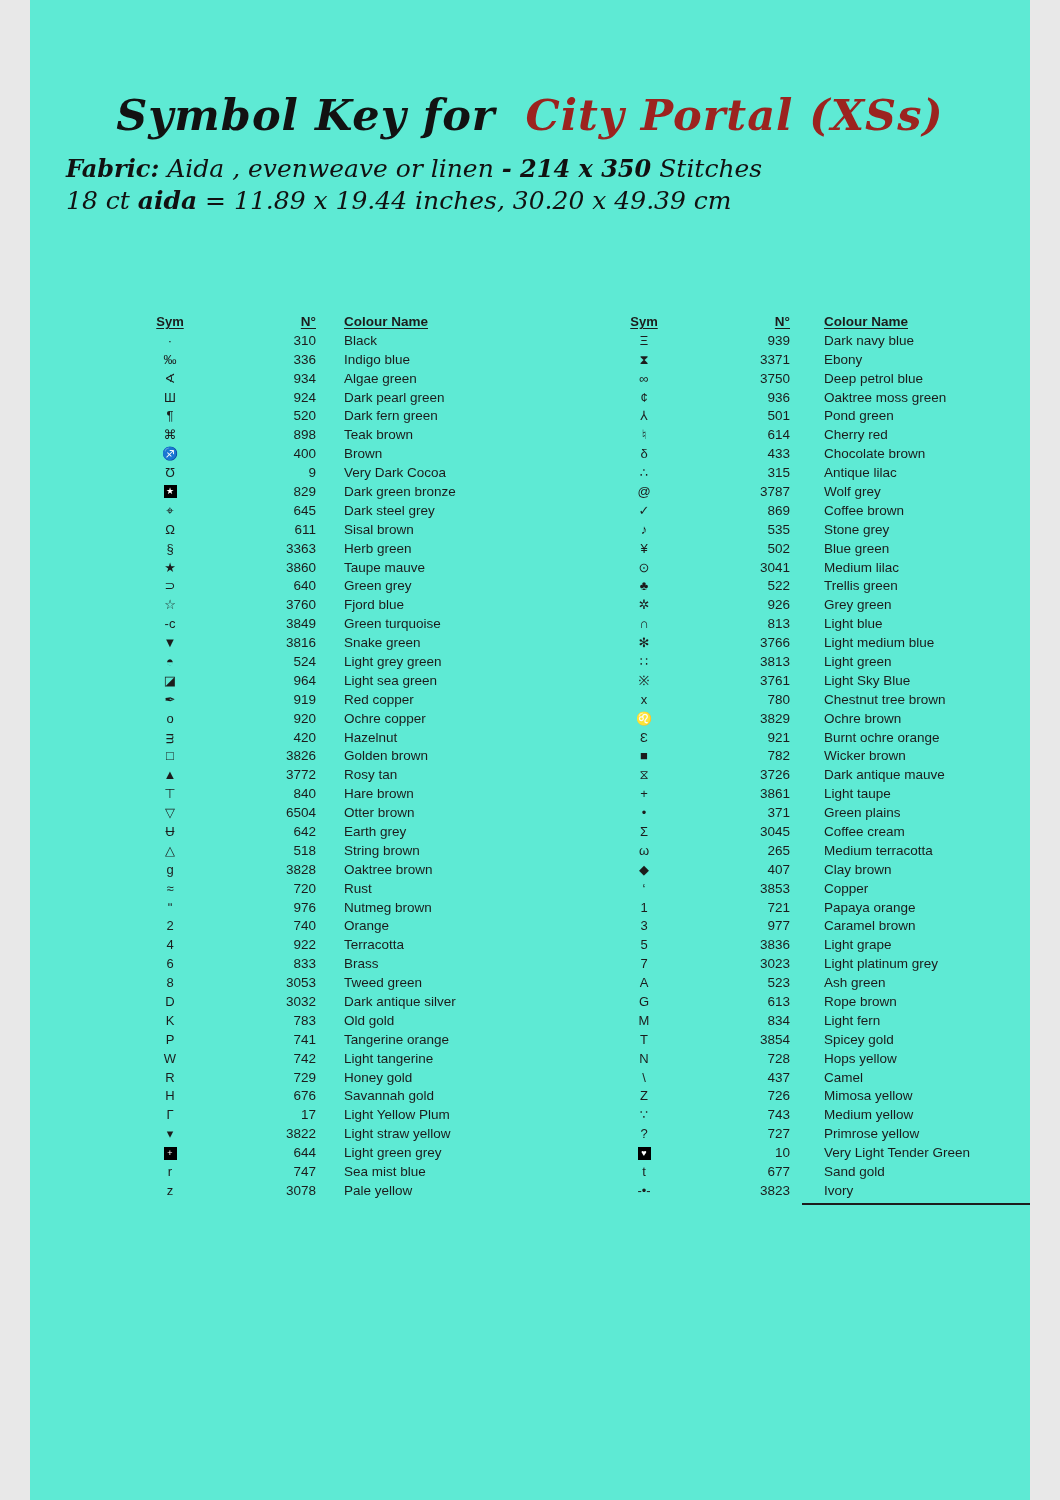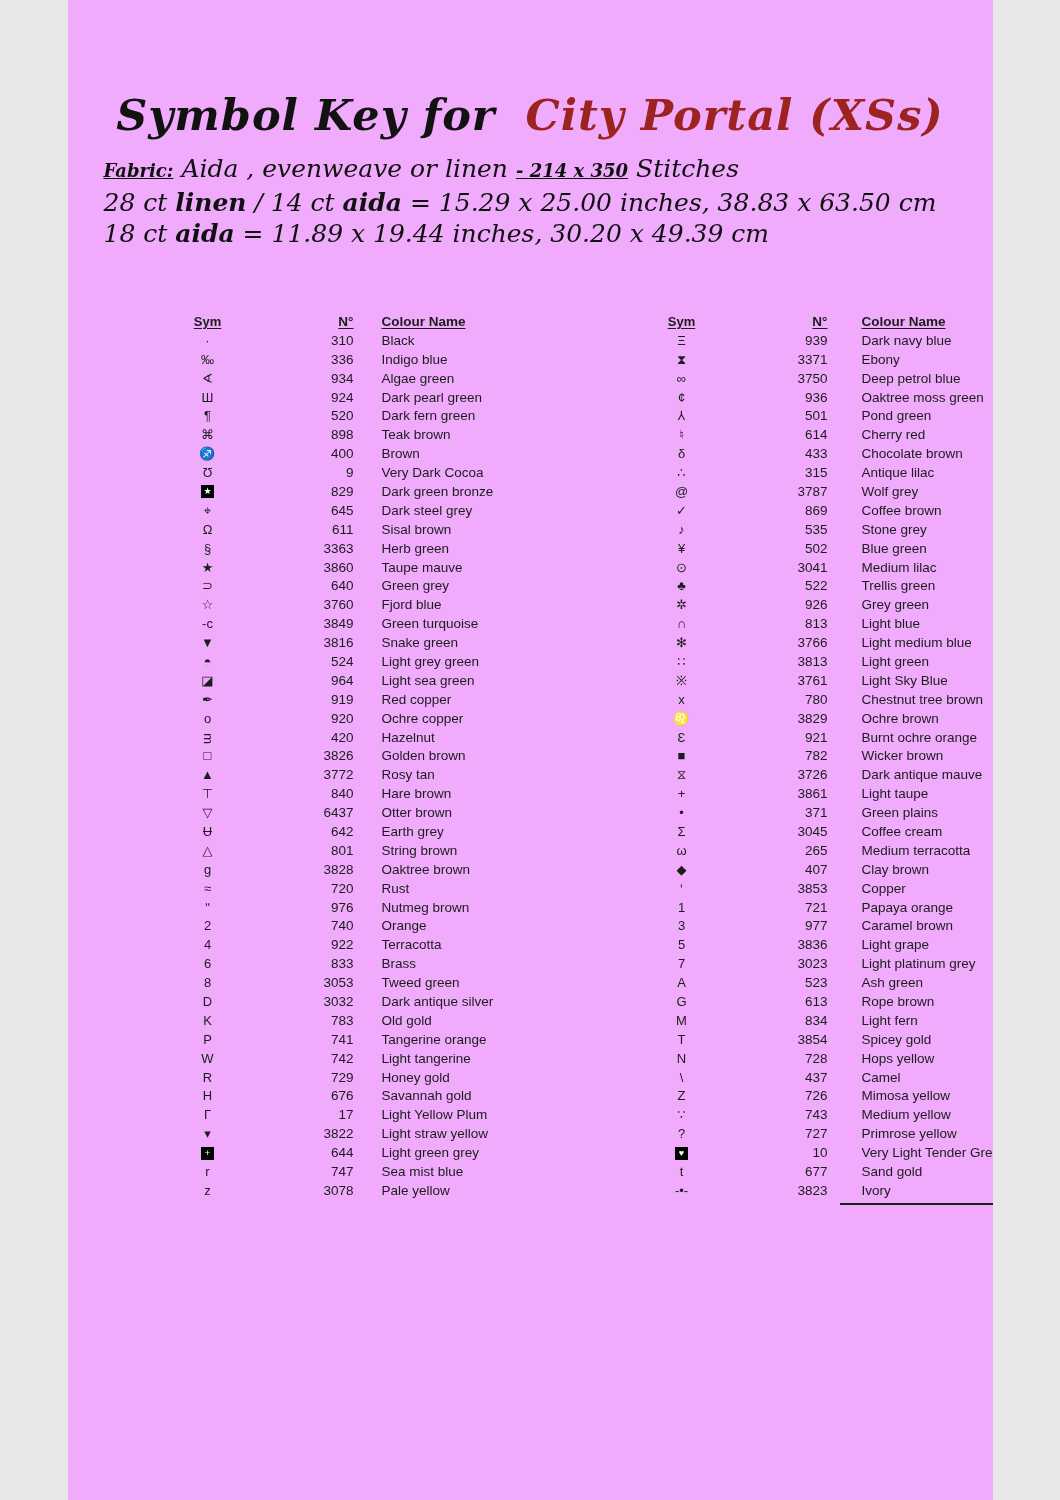--- a/index.html
+++ b/index.html
@@ -1,38 +1,38 @@
 <!DOCTYPE html>
 <html><head>
 <meta charset="utf-8">
 <style>
   html,body { margin:0; padding:0; background:#e8e8e8; }
   .page {
-    position:relative; width:925px; height:1500px; margin:0 auto;
-    background:#f0abfc; overflow:hidden;
+    position:relative; width:1000px; height:1500px; margin:0 auto;
+    background:#5eead4; overflow:hidden;
     font-family:"Liberation Sans", sans-serif; color:#161616;
   }
   
   .title {
     position:absolute; top:90px; left:0; width:100%;
     text-align:center; margin:0;
     font-family:"DejaVu Serif", serif; font-style:italic; font-weight:bold;
     font-size:43px; letter-spacing:1px; white-space:nowrap;
   }
   .title .t-black { color:#121212; }
   .title .t-red   { margin-left:14px; }
   
   .fabric {
     position:absolute; left:36px; top:153px;
     font-family:"DejaVu Serif", serif; font-style:italic;
     font-size:25px; color:#111;
   }
   .fabric p { margin:0; line-height:31.5px; white-space:nowrap; }
   .fabric .b { font-weight:bold; }
-  .fabric .fl1 .b { font-size:18px;text-decoration:underline; }
+  .fabric .fl1 .b { font-size:24px; }
   
   .tables { position:absolute; left:0; top:312px; width:1060px; height:910px;margin-left:32px; }
   .ktable { position:absolute; top:0; }
   #key-table-left  { left:82px;  width:440px; }
   #key-table-right { left:556px; width:452px; }
   .krow {
     display:grid; grid-template-columns:52px 120px 1fr;
     height:18.9px; align-items:center;
     font-size:13.5px; color:#1c1c1c;
   }
@@ -69,21 +69,20 @@
   </h1>
 
   <div class="fabric">
     <p class="fl1">
       <span class="b">Fabric:</span>
       <span>  Aida , evenweave or  linen </span>
       <span class="b">- 214 x 350</span>
       <span> Stitches</span>
     </p>
     <div>
-        <p><span>28 ct </span><span class="b">linen</span><span> / 14 ct </span><span class="b">aida</span><span> = 15.29 x 25.00 inches, 38.83 x 63.50 cm</span></p>
         <p><span>18 ct </span><span class="b">aida</span><span>  = 11.89 x 19.44 inches, 30.20 x 49.39 cm</span></p>
       </div>
   </div>
 
   <div class="tables">
 
     <div class="ktable" id="key-table-left">
       <div class="krow khead">
         <span class="ksym th">Sym</span>
         <span class="knum th">N°</span>
@@ -210,31 +209,31 @@
             <span class="knum">3772</span>
             <span class="kname">Rosy tan</span>
           </div>
           <div class="krow">
             <span class="ksym">⊤</span>
             <span class="knum">840</span>
             <span class="kname">Hare brown</span>
           </div>
           <div class="krow">
             <span class="ksym">▽</span>
-            <span class="knum">6437</span>
+            <span class="knum">6504</span>
             <span class="kname">Otter brown</span>
           </div>
           <div class="krow">
             <span class="ksym">Ʉ</span>
             <span class="knum">642</span>
             <span class="kname">Earth grey</span>
           </div>
           <div class="krow">
             <span class="ksym">△</span>
-            <span class="knum">801</span>
+            <span class="knum">518</span>
             <span class="kname">String brown</span>
           </div>
           <div class="krow">
             <span class="ksym">g</span>
             <span class="knum">3828</span>
             <span class="kname">Oaktree brown</span>
           </div>
           <div class="krow">
             <span class="ksym">≈</span>
             <span class="knum">720</span>

